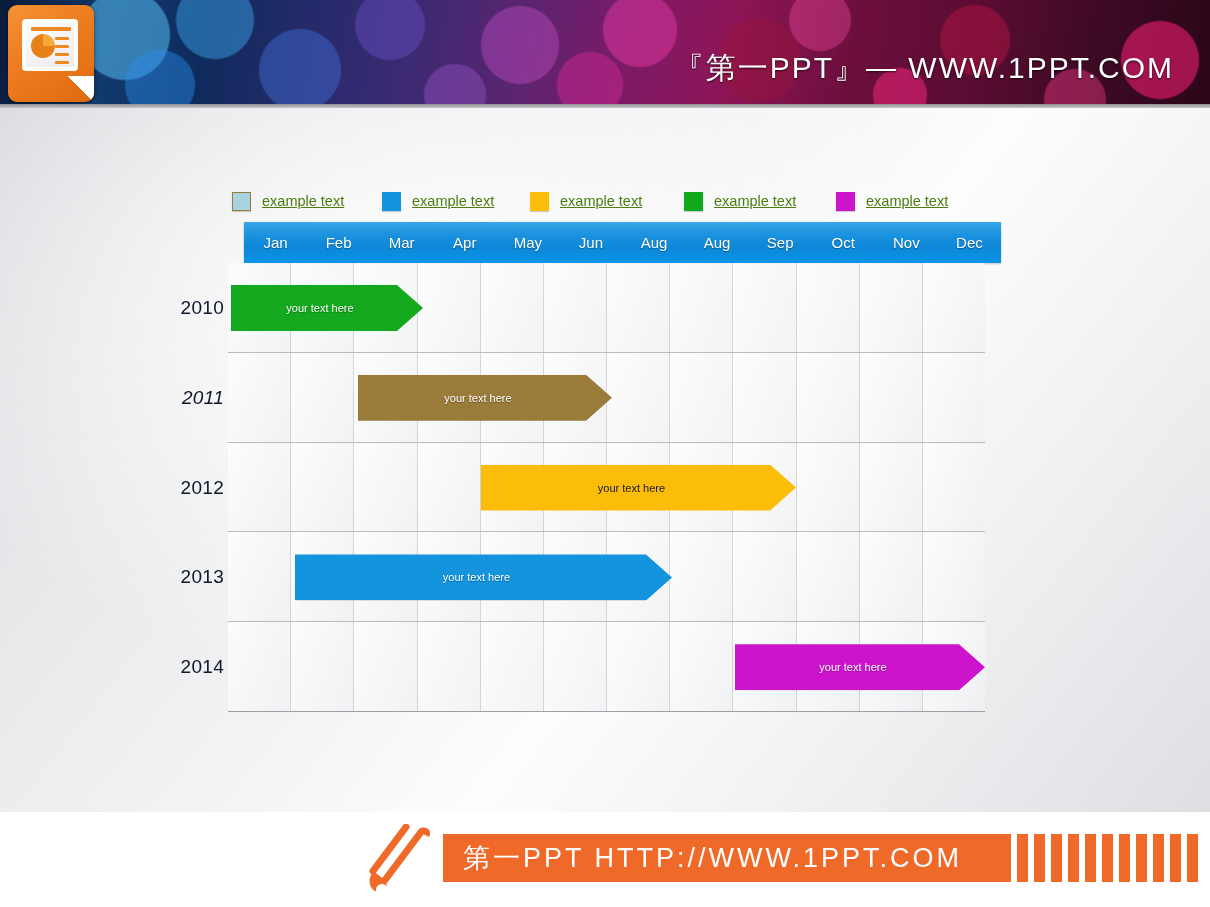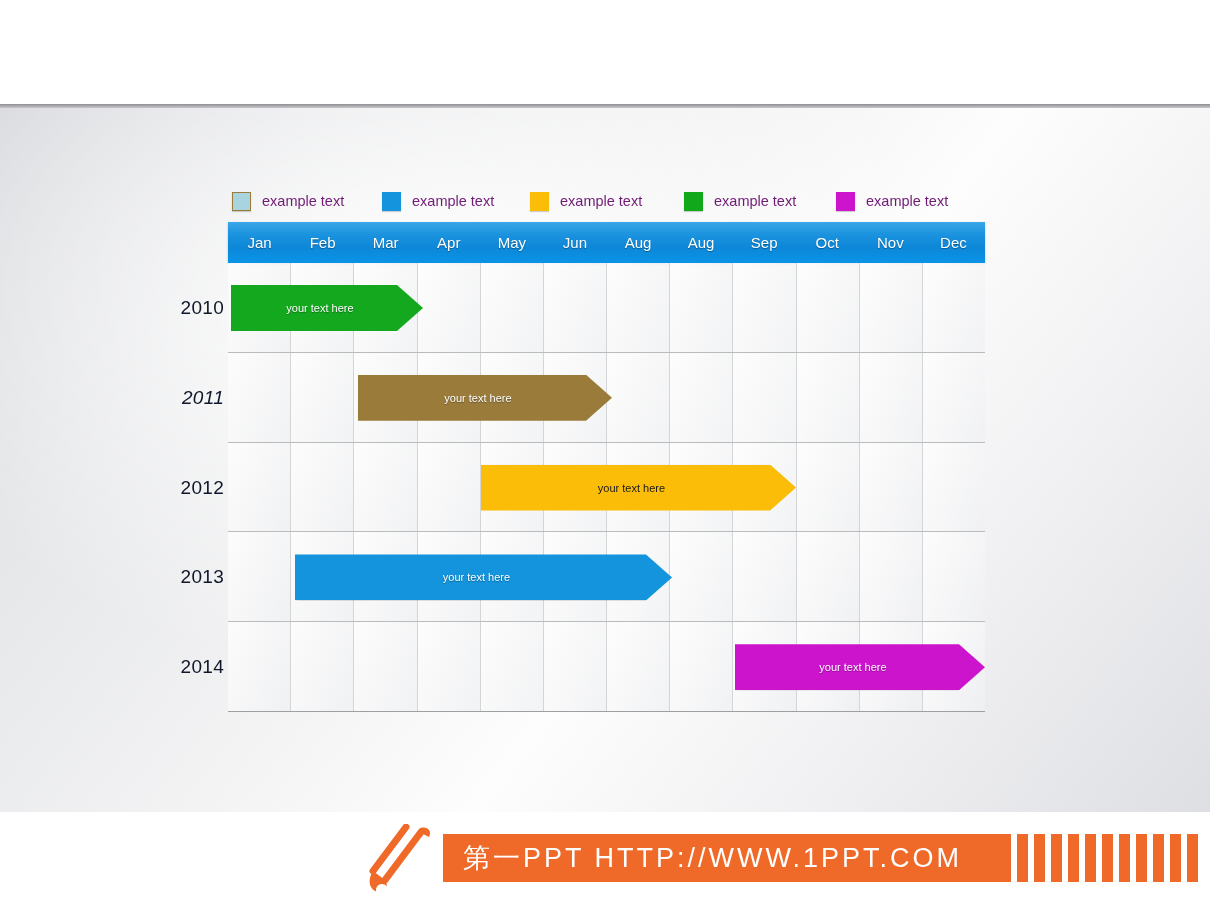--- a/index.html
+++ b/index.html
@@ -146,33 +146,34 @@
     align-items: center;
   }
   .legend-swatch {
     width: 19px; height: 19px;
     box-sizing: border-box;
     margin-right: 11px;
     box-shadow: 0 1px 1px rgba(0,0,0,.18);
   }
   .legend-label {
     font-size: 14.5px;
-    color: #701a75;
+    color: #4d7c0f;
     white-space: nowrap;
+    text-decoration: underline;
   }
 
   
   .grid {
     position: absolute;
     left: 228px; top: 222px;
     width: 757px; height: 490px;
   }
   .month-head {
     position: absolute;
-    left: 0; top: 0;
+    left: 16px; top: 0;
     width: 757px; height: 41px;
     background: linear-gradient(to bottom, #3aa7e8 0%, #1b93de 30%, #0d87d8 62%, #0a94e6 100%);
     display: flex;
     box-shadow: 0 1px 2px rgba(0,0,0,.22);
   }
   .month-cell {
     flex: 1 1 0;
     display: flex;
     align-items: center;
     justify-content: center;
@@ -226,20 +227,37 @@
   }
   .arrow .label { position: relative; z-index: 2; padding-right: 14px; }
   .arrow-light .label { text-shadow: 0 1px 1px rgba(0,0,0,.35); }
   .arrow-dark  .label { text-shadow: none; }
 </style>
 </head>
 <body>
 
 <div class="slide">
 
+  <div class="banner">
+    <div class="banner-bg"></div>
+
+    <div class="ppt-icon">
+      <div class="doc">
+        <div class="tbar"></div>
+        <div class="pie"></div>
+        <div class="ln" style="top:14px"></div>
+        <div class="ln" style="top:22px"></div>
+        <div class="ln" style="top:30px"></div>
+        <div class="ln" style="top:38px"></div>
+      </div>
+      <div class="corner"></div>
+    </div>
+
+    <div class="banner-title">『第一PPT』— WWW.1PPT.COM</div>
+  </div>
   <div class="banner-bottom-edge"></div>
 
   <div class="body-area"></div>
 
   <div class="legend" id="legend">
       <div class="legend-item" style="left: 0px;">
         <div class="legend-swatch" style="background: rgb(168, 212, 224); border: 1px solid rgb(154, 123, 58);"></div>
         <div class="legend-label">example text</div>
       </div>
       <div class="legend-item" style="left: 150px;">

